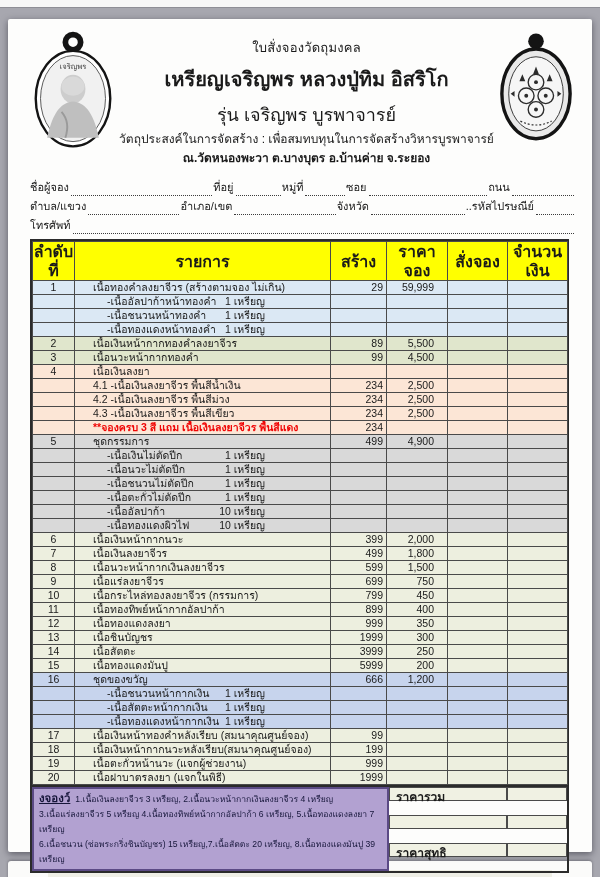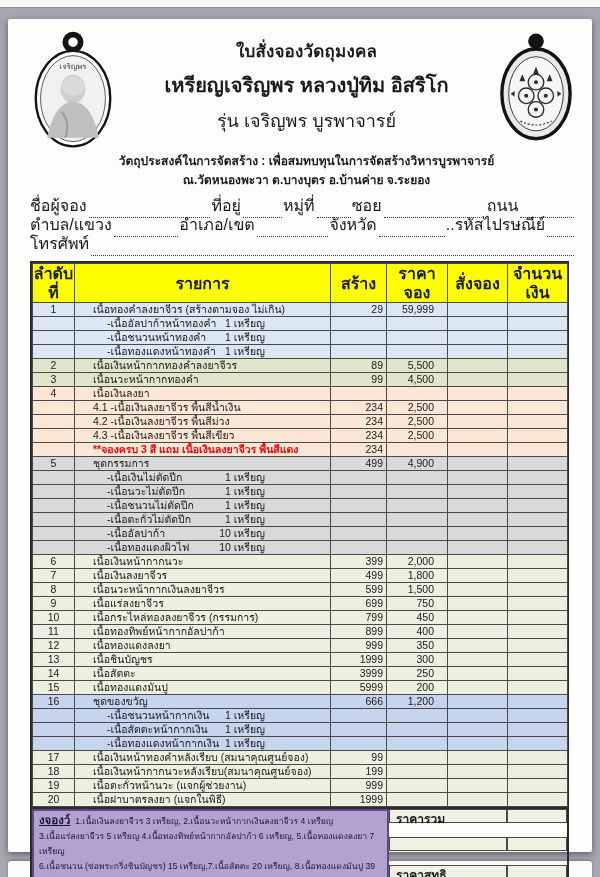--- a/index.html
+++ b/index.html
@@ -22,28 +22,28 @@
     background:#fbfbfa; border-radius:3px 3px 0 0;
     box-shadow:0 -1px 3px rgba(20,20,30,.35);
     padding:9px 40px 0 40px;
   }
   .page2-inner { height:12px; background:#efefe6; }
 
   
   .hdr { display:flex; align-items:flex-start; }
   .medal { flex:0 0 auto; }
   .titles { flex:1 1 auto; text-align:center; padding-top:8px; }
-  .t1 { font-size:17px; font-weight:bold; letter-spacing:.2px; }
+  .t1 { font-size:13px; font-weight:normal; letter-spacing:.2px; }
   .t2 { font-size:20px; font-weight:bold; margin-top:5px; }
   .t3 { font-size:18px; font-weight:normal; margin-top:5px; }
-  .t4 { font-size:12px; font-weight:bold; margin-top:16px; }
+  .t4 { font-size:12px; font-weight:normal; margin-top:0; }
   .t5 { font-size:12px; font-weight:bold; }
 
   
-  .form { margin-top:10px; font-size:16px;text-align:right; }
+  .form { margin-top:10px; font-size:11px;text-align:right; }
   .fline { display:flex; align-items:flex-end; height:19px; white-space:nowrap; }
   .fl { padding:0 1px 0 0; }
   .dots { border-bottom:1.4px dotted #3c3c3c; height:12px; margin:0 1px; }
 
   
   .table-wrap { margin-top:5px; border:2px solid #2b2b2b; width:539px; }
   table { border-collapse:collapse; width:100%; table-layout:fixed; font-size:10.5px; }
   col.w-no{width:42px} col.w-item{width:256px} col.w-qty{width:56px}
   col.w-price{width:61px} col.w-order{width:60px} col.w-amt{width:60px}
   th, td { border:1px solid #4a4a4a; padding:0; height:13.8px; line-height:13px; overflow:hidden; }

